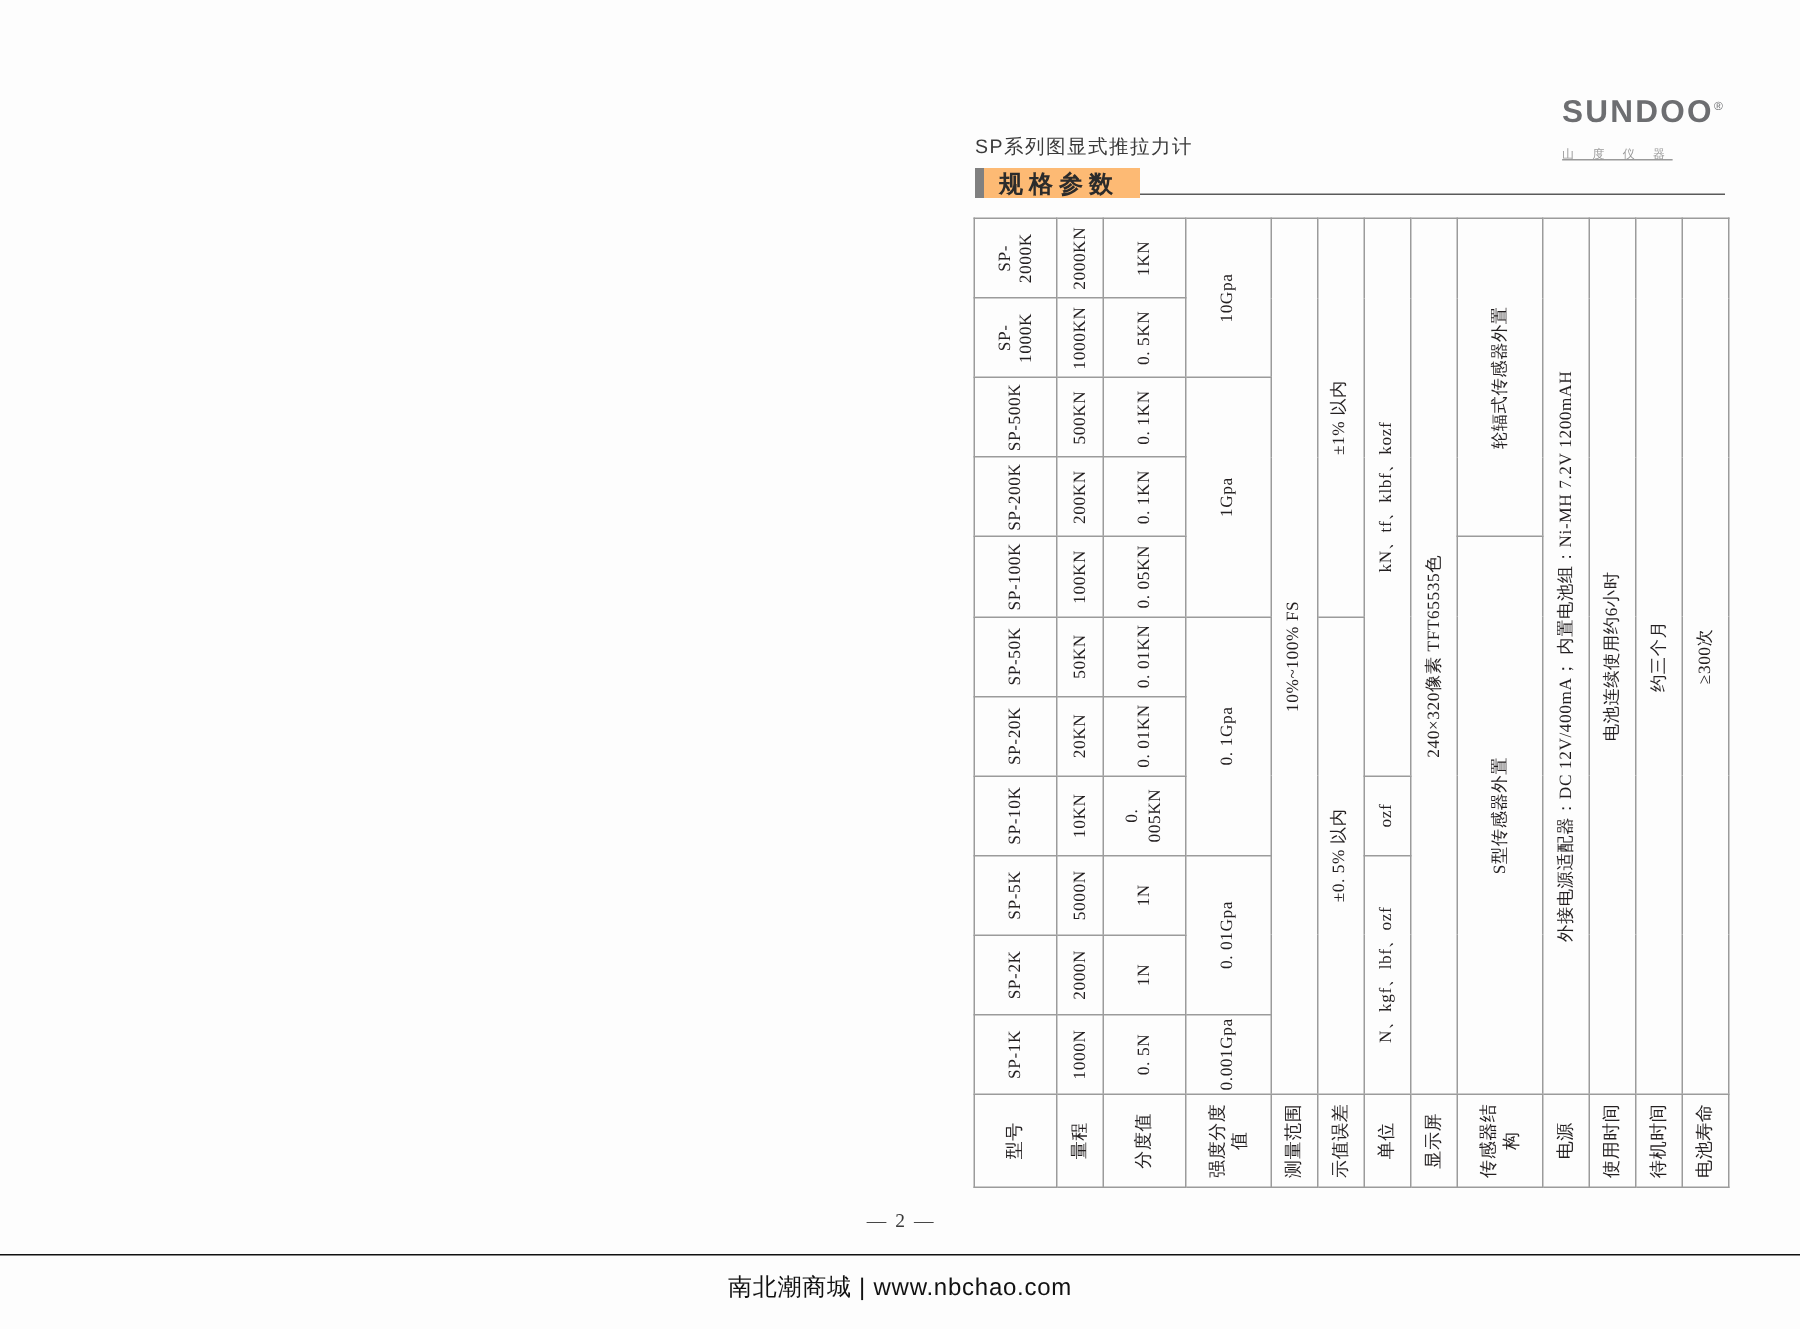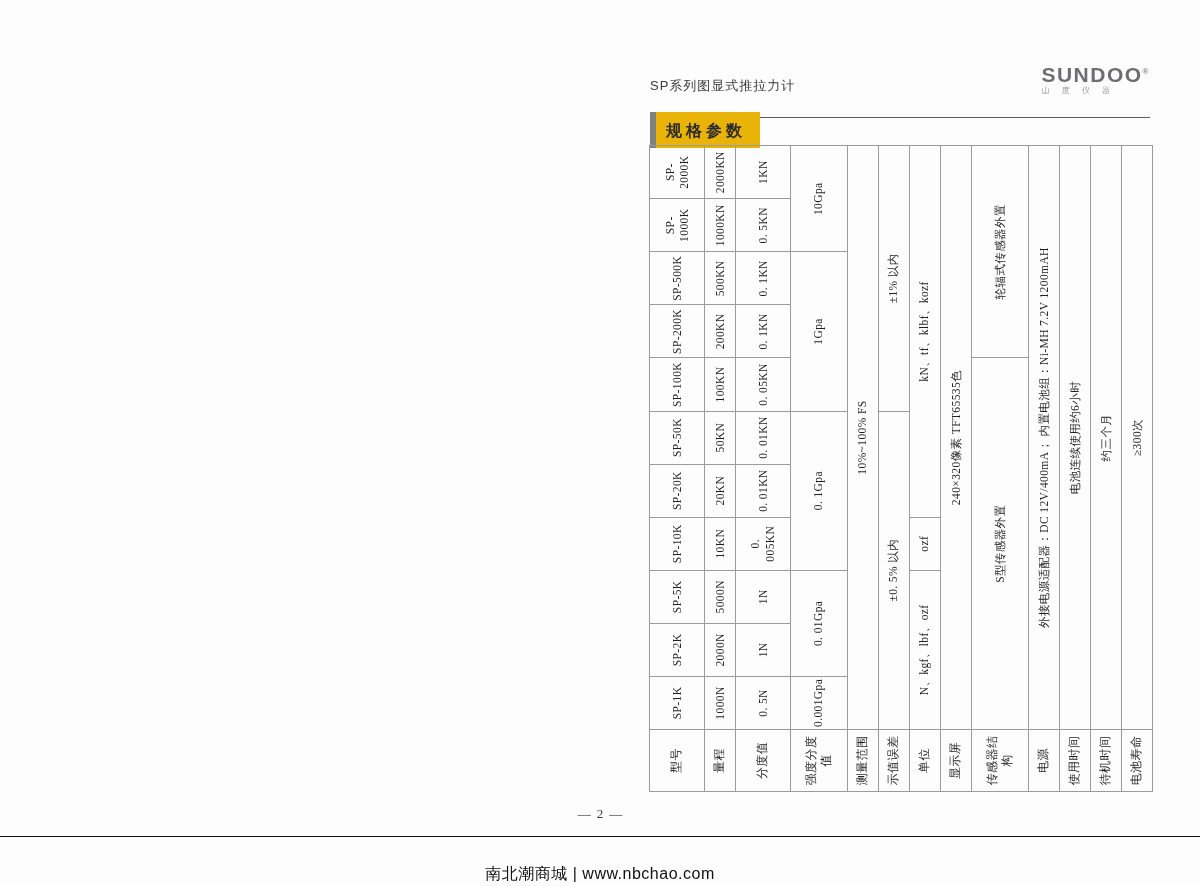--- a/index.html
+++ b/index.html
@@ -45,30 +45,31 @@
   }
   .brand-reg{
     font-size:8px;
     vertical-align:super;
     font-weight:normal;
   }
   .brand-sub{
     font-size:8px;
     letter-spacing:5px;
     color:#9a9a9a;
-    margin-top:2px;
-    font-family:"Liberation Sans", sans-serif;
+    margin-top:14px;
+    font-family:"Liberation Sans", sans-serif;
+    text-decoration:underline;
   }
   
   .section-title-wrap{
     position:absolute;
     left:650px;top:112px;
     display:flex;align-items:stretch;
-    background:#eab308;
-    height:36px;
+    background:#fdba74;
+    height:20px;
   }
   .section-bar{
     width:6px;background:#808080;
   }
   .section-title{
     font-family:"Liberation Sans", sans-serif;
     font-size:16px;
     font-weight:bold;
     letter-spacing:4px;
     color:#2b2b2b;
@@ -133,21 +134,21 @@
   }
   .footer-rule{
     position:absolute;
     left:0;right:0;top:0;
     height:1px;background:#111;
   }
   .footer-text{
     font-family:"Liberation Sans", sans-serif;
     font-size:16px;
     color:#111;
-    padding-top:28px;
+    padding-top:12px;
     letter-spacing:0.5px;
   }
 </style>
 </head>
 <body>
 
 <div class="page">
 
   <div class="header">
     <div class="header-row">

